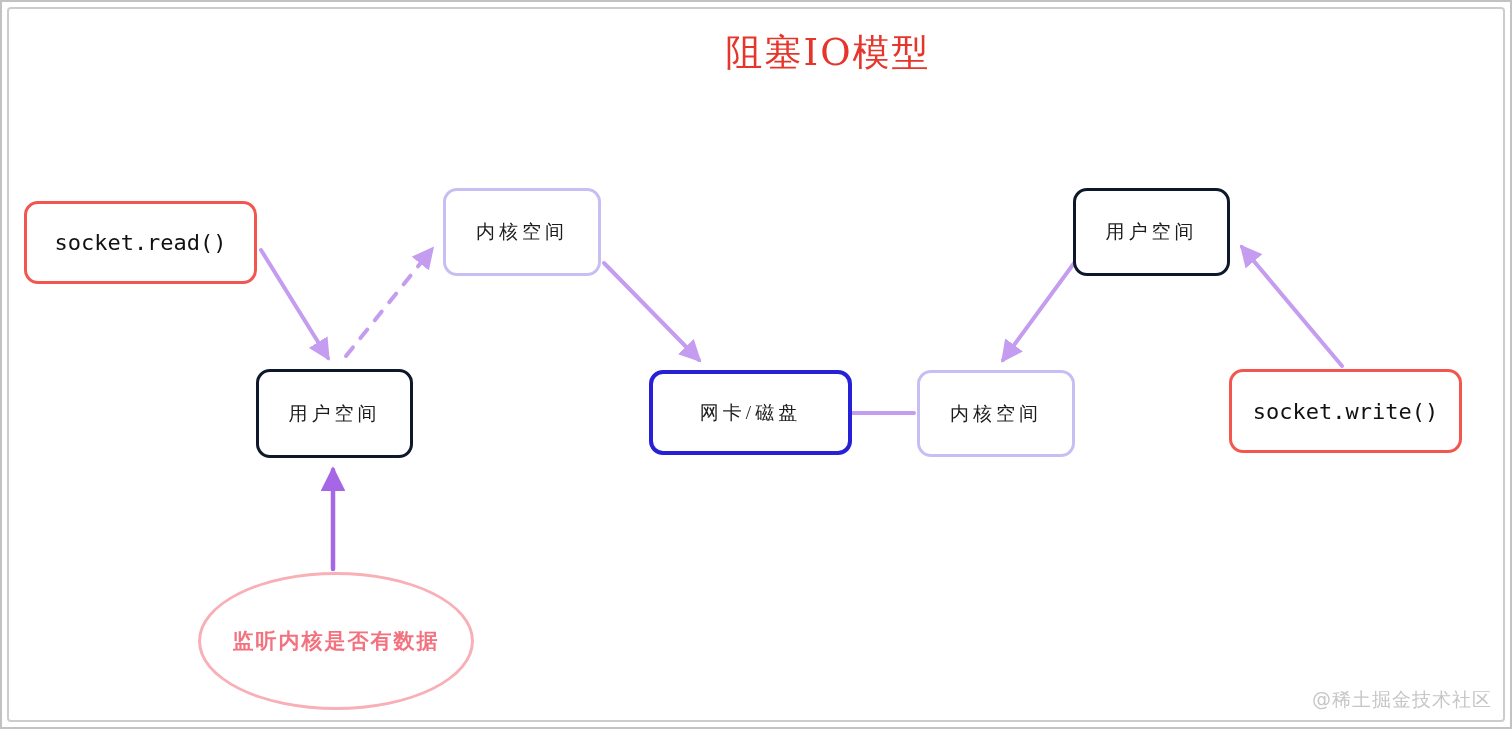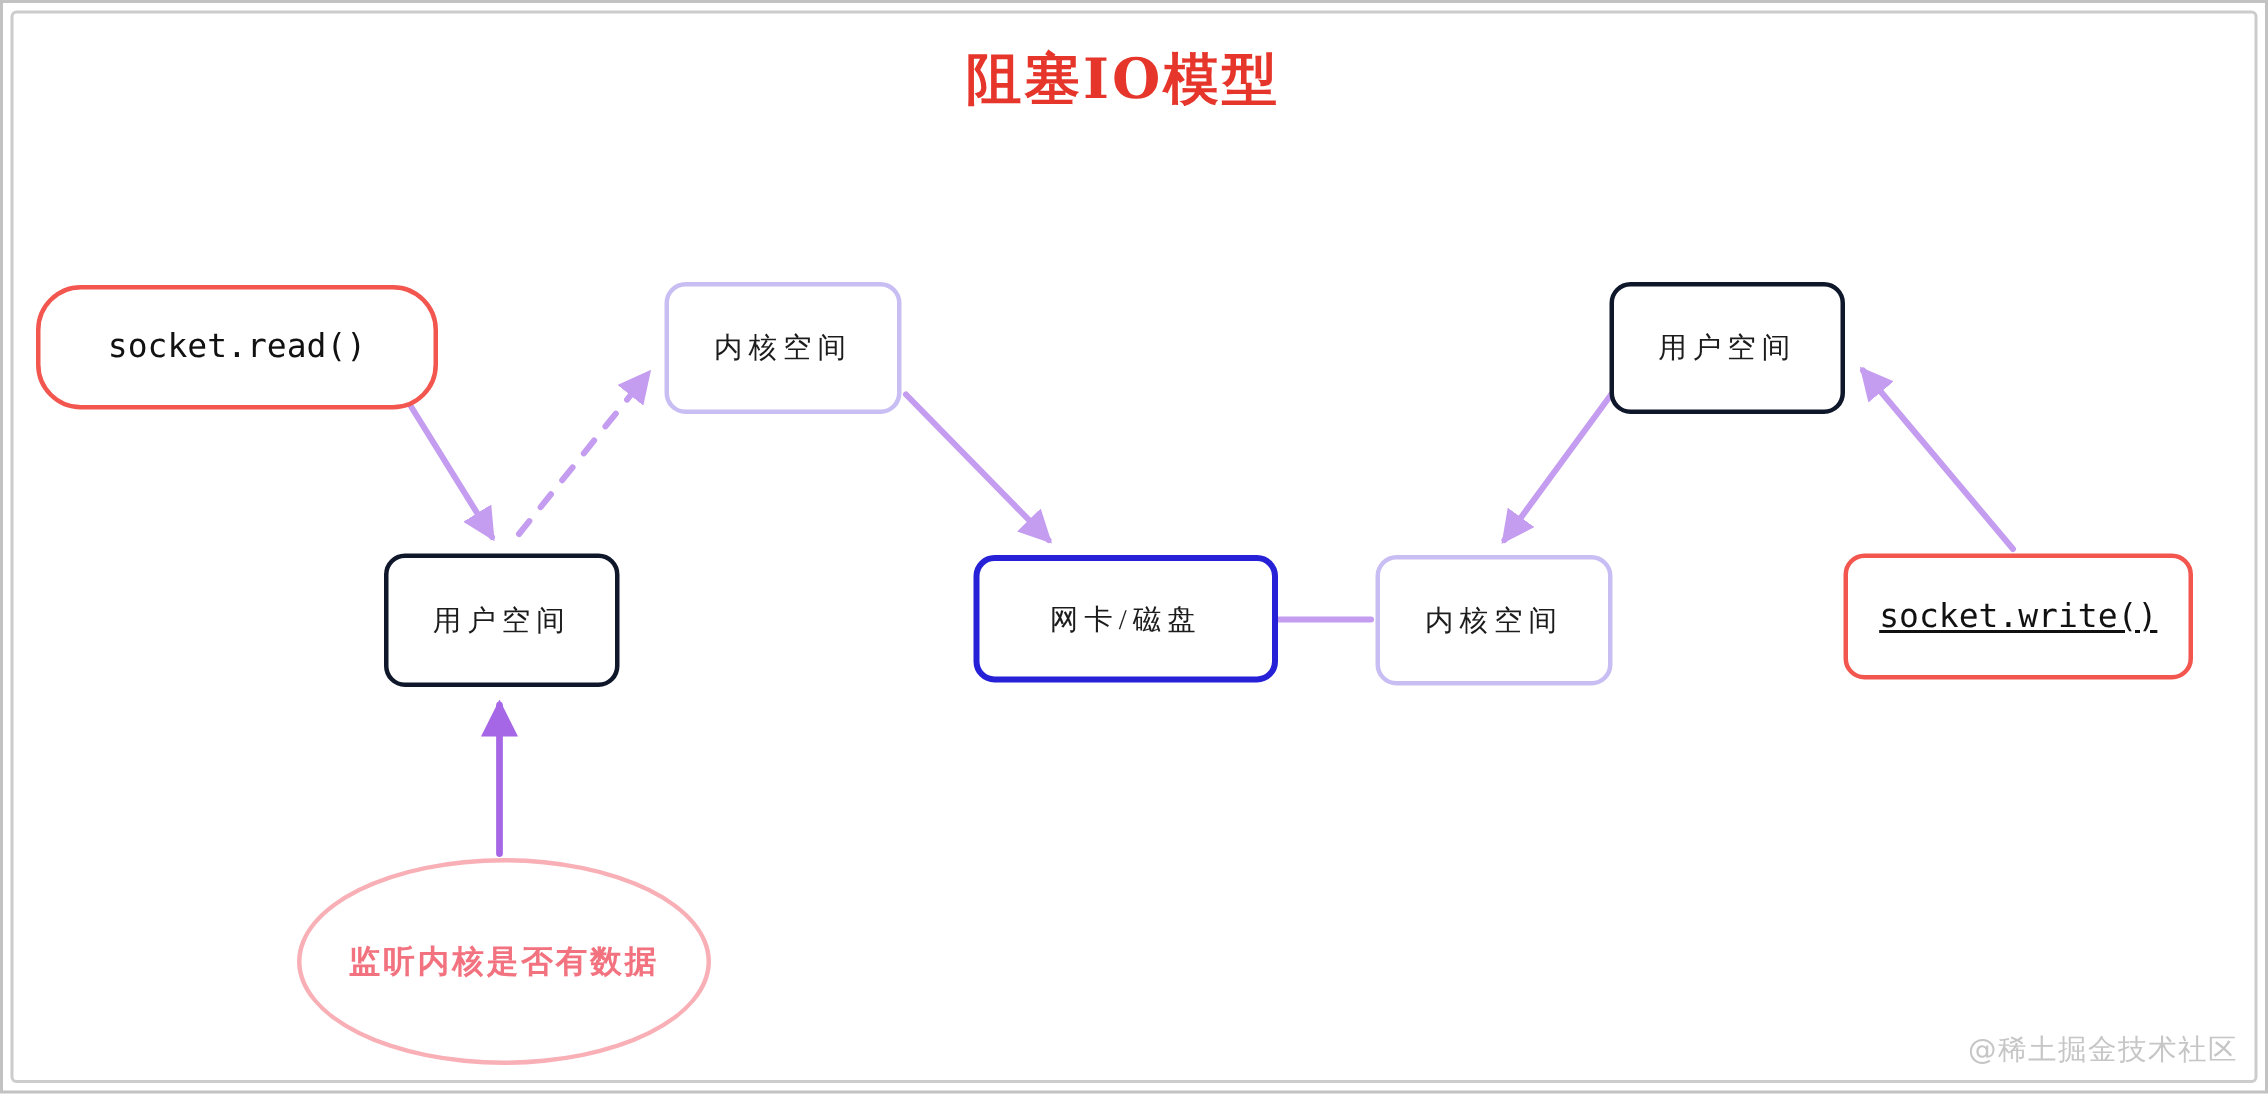--- a/index.html
+++ b/index.html
@@ -3,45 +3,45 @@
 <meta charset="utf-8">
 <style>
   html,body{margin:0;padding:0;}
   body{
     width:1512px;height:729px;position:relative;background:#ffffff;
     font-family:"Liberation Sans","DejaVu Sans",sans-serif;overflow:hidden;
   }
   .canvas-edge{position:absolute;inset:0;border:2px solid #c2c2c2;pointer-events:none;}
   .frame{position:absolute;inset:7px;border:2px solid #cccccc;border-radius:4px;pointer-events:none;}
   .title{
-    position:absolute;top:28px;left:644px;width:320px;
+    position:absolute;top:28px;left:668px;width:320px;text-align:center;
     font-family:"DejaVu Serif","Liberation Serif",serif;
-    font-size:37px;font-weight:bold;color:#e6352b;letter-spacing:2px;
+    font-size:37px;font-weight:normal;color:#e6352b;letter-spacing:2px;
   }
   .node{
     position:absolute;display:flex;align-items:center;justify-content:center;
     background:#ffffff;border-radius:14px;box-sizing:border-box;
     font-family:Liberation Serif, serif;
     font-size:19px;color:#1c1c1c;letter-spacing:4px;white-space:nowrap;
   }
   .code{
     font-family:"DejaVu Sans Mono","Liberation Mono",monospace;
     font-size:22px;letter-spacing:0;color:#111;
   }
   .b-red{border:3px solid #f2564f;}
   .b-green{border:3px solid #0f172a;}
   .b-lav{border:3px solid #c9bef3;}
   .b-blue{border:4px solid #2621d7;margin-left:44px;}
-  #socket-read {left:24px;  top:190px; width:268px; height:83px;border-radius:30px;}
+  #socket-read {left:24px;  top:201px; width:233px; height:83px;}
   #kernel-left {left:443px; top:188px; width:158px; height:88px;}
   #user-left   {left:256px; top:369px; width:157px; height:89px;}
   #nic-disk    {left:605px; top:370px; width:203px; height:85px;}
   #kernel-right{left:917px; top:370px; width:158px; height:87px;}
   #user-right  {left:1073px;top:188px; width:157px; height:88px;}
-  #socket-write{left:1229px;top:369px; width:233px; height:84px;text-decoration:underline;}
+  #socket-write{left:1229px;top:369px; width:233px; height:84px;}
   .ellipse{
     position:absolute;left:198px;top:572px;width:276px;height:138px;
     border:3px solid #f8b0b6;border-radius:50%;background:#fff;box-sizing:border-box;
     display:flex;flex-direction:row;align-items:center;justify-content:center;
     font-family:"DejaVu Serif","Liberation Serif",serif;
     font-size:21px;font-weight:bold;color:#f2737f;line-height:1.55;letter-spacing:2px;
     white-space:nowrap;
   }
   .watermark{
     position:absolute;right:20px;bottom:16px;color:#c6c6c6;font-size:19px;

